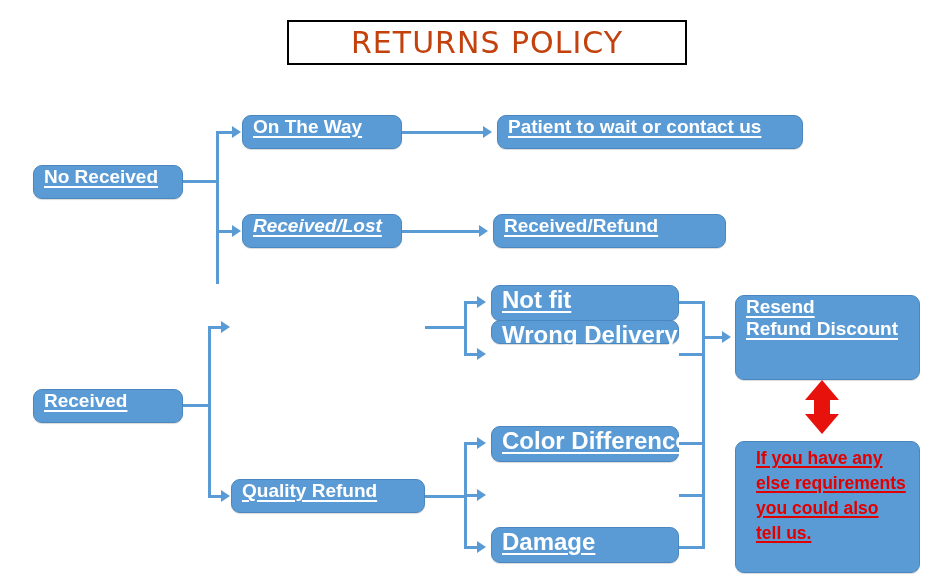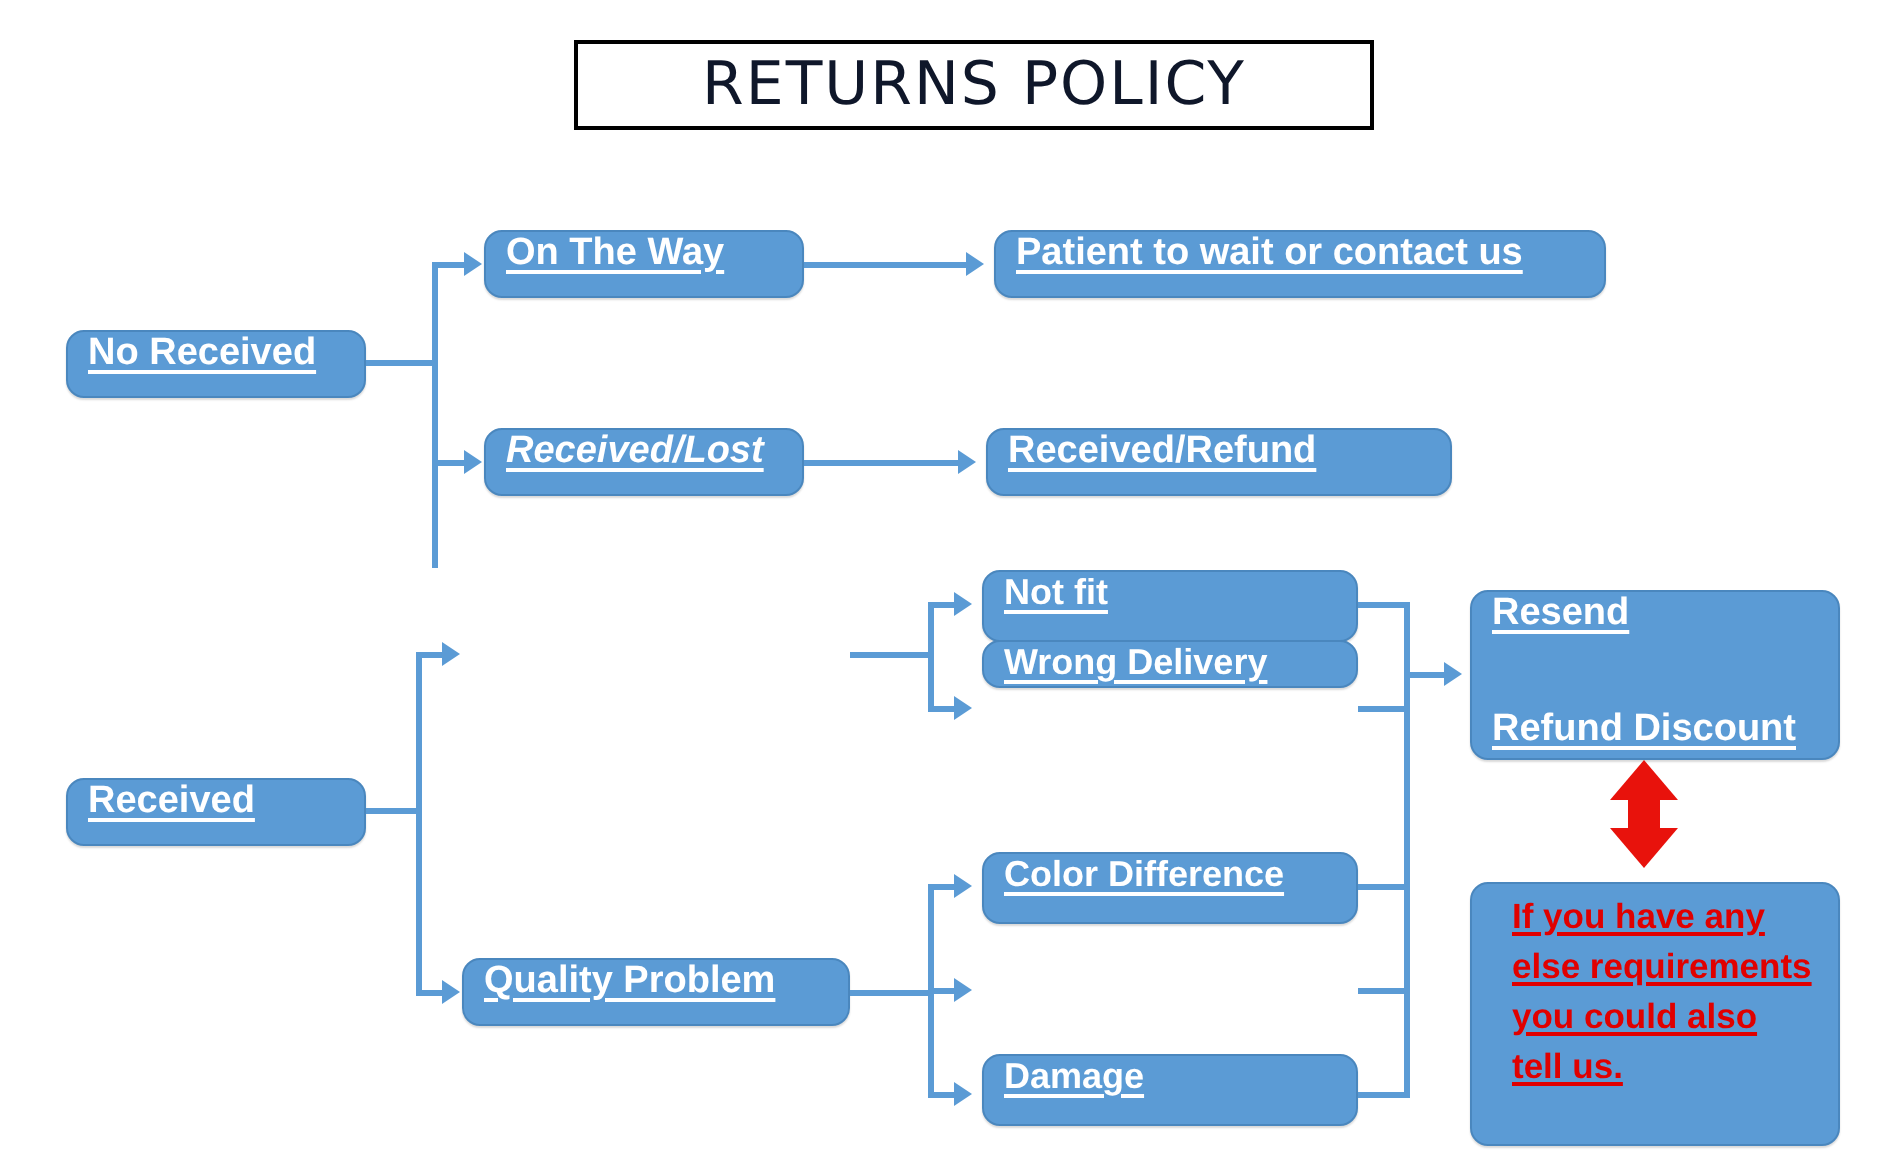--- a/index.html
+++ b/index.html
@@ -31,21 +31,21 @@
     display: flex;
     align-items: center;
     justify-content: center;
     box-sizing: border-box;
   }
   .title-text {
     font-family: "DejaVu Sans", sans-serif;
     font-size: 30px;
     font-weight: 400;
     letter-spacing: 1px;
-    color: #0f172a;
+    color: #c2410c;
     white-space: nowrap;
   }
 
   
   .node {
     position: absolute;
     box-sizing: border-box;
     background: #5B9BD5;
     border: 1px solid #4A87BE;
     border-radius: 9px;
@@ -58,21 +58,21 @@
     font-family: "Liberation Sans", sans-serif;
     font-weight: bold;
     font-size: 19px;
     line-height: 1.18;
     color: #ffffff;
     text-decoration: underline;
     text-decoration-thickness: 2px;
     text-underline-offset: 3px;
     white-space: nowrap;
   }
-  .node.small .line { font-size: 18px; }
+  .node.small .line { font-size: 24px; }
 
   
   .node.note { padding: 4px 20px; }
   .node.note .line {
     color: #E00000;
     font-size: 17.5px;
     line-height: 1.42;
     text-decoration: underline;
     text-decoration-thickness: 2px;
     text-underline-offset: 2px;
@@ -160,21 +160,21 @@
 
   <div class="conn h" style="left:183px; top:404px; width:28px;"></div>
   <div class="conn v" style="left:208px; top:327px; height:170px;"></div>
   <div class="conn h" style="left:208px; top:326px; width:15px;"></div>
   <div class="arrow-right" style="left:221px; top:321px;"></div>
   <div class="conn h" style="left:208px; top:495px; width:15px;"></div>
   <div class="arrow-right" style="left:221px; top:490px;"></div>
 
 
   <div class="node" style="left:231px; top:479px; width:194px; height:34px;">
-    <span class="line">Quality Problem</span>
+    <span class="line">Quality Refund</span>
   </div>
 
   <div class="conn h" style="left:425px; top:326px; width:42px;"></div>
   <div class="conn v" style="left:464px; top:302px; height:54px;"></div>
   <div class="conn h" style="left:464px; top:301px; width:14px;"></div>
   <div class="arrow-right" style="left:477px; top:296px;"></div>
   <div class="conn h" style="left:464px; top:353px; width:14px;"></div>
   <div class="arrow-right" style="left:477px; top:348px;"></div>
 
   <div class="node small" style="left:491px; top:285px; width:188px; height:36px;">
@@ -202,21 +202,21 @@
 
   <div class="conn h" style="left:679px; top:301px; width:26px;"></div>
   <div class="conn h" style="left:679px; top:353px; width:26px;"></div>
   <div class="conn h" style="left:679px; top:442px; width:26px;"></div>
   <div class="conn h" style="left:679px; top:494px; width:26px;"></div>
   <div class="conn h" style="left:679px; top:546px; width:26px;"></div>
   <div class="conn v" style="left:702px; top:301px; height:248px;"></div>
   <div class="conn h" style="left:702px; top:336px; width:22px;"></div>
   <div class="arrow-right" style="left:722px; top:331px;"></div>
 
-  <div class="node" style="left:735px; top:295px; width:185px; height:85px;gap:36px;">
+  <div class="node" style="left:735px; top:295px; width:185px; height:85px;">
     <span class="line">Resend</span>
     <span class="line">Refund Discount</span>
   </div>
 
   <div class="red-arrow" style="left:805px; top:380px; width:34px; height:54px;">
     <div class="head-up"></div>
     <div class="shaft" style="left:9px; top:15px; width:16px; height:24px;"></div>
     <div class="head-down"></div>
   </div>
 

